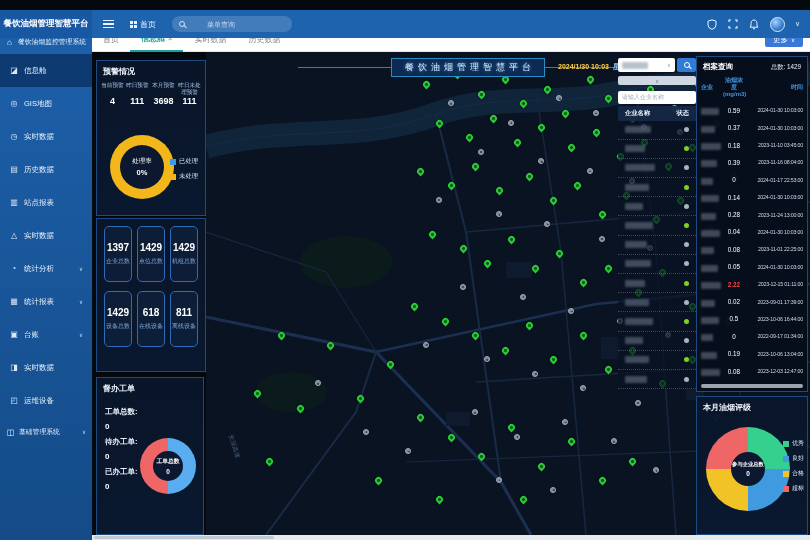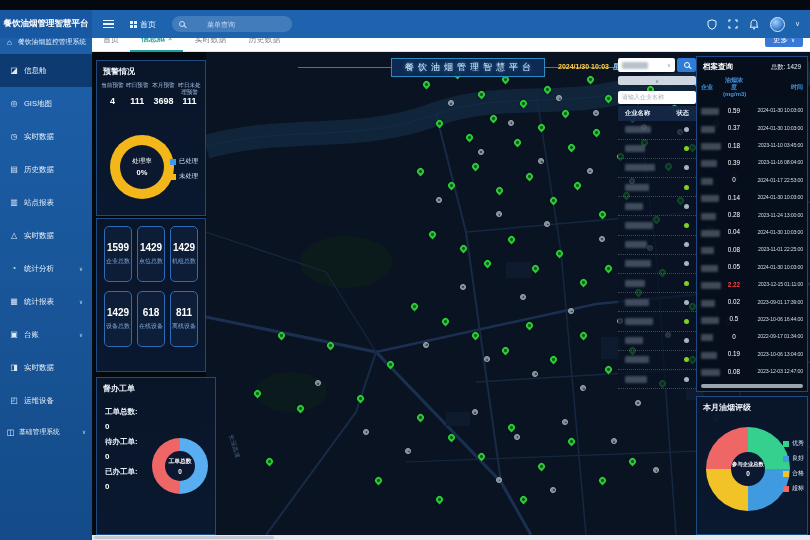--- a/index.html
+++ b/index.html
@@ -76,21 +76,21 @@
   .lg-sq{width:6px;height:6px;flex:none}
 
   
   #p-device{left:96px;top:218px;width:110px;height:154px}
   .d-grid{display:grid;grid-template-columns:repeat(3,1fr);gap:9px 5px;padding:7px 7px 0}
   .d-card{border:1px solid #2e6cb8;border-radius:5px;background:rgba(17,36,66,.55);height:56px;display:flex;flex-direction:column;align-items:center;justify-content:center;gap:4px}
   .d-v{font-size:10px;font-weight:bold;color:#fff}
   .d-lb{font-size:6px;color:#7fa9dc}
 
   
-  #p-work{left:96px;top:377px;width:120px;height:158px}
+  #p-work{left:96px;top:377px;width:108px;height:158px}
   .wk-rows{padding:4px 8px}
   .wk-lb{font-size:7.5px;font-weight:bold;color:#e8f0fb;margin-top:6px}
   .wk-v{font-size:8px;font-weight:bold;color:#fff;margin-top:5px}
   .wk-donut{position:absolute;right:7px;top:60px;width:56px;height:56px;border-radius:50%;background:conic-gradient(#58aef0 0 50%,#ee6666 0)}
   .wk-donut::after{content:'';position:absolute;inset:13px;background:#0b1830;border-radius:50%}
   .wk-center{position:absolute;right:7px;top:60px;width:56px;height:56px;display:flex;flex-direction:column;align-items:center;justify-content:center;gap:2px;z-index:2;color:#fff}
   .wk-center .l1{font-size:5.8px;font-weight:bold}.wk-center .l2{font-size:6.5px;font-weight:bold}
 
   
   #p-rt{left:696px;top:56px;width:112px;height:336px;background:rgba(6,14,27,.96)}
@@ -461,21 +461,21 @@
       <div class="lg-item">
      <span class="lg-sq" style="background:#f3b71b"></span>
      <span>未处理</span>
       </div>
     </div>
 </section>
 
 <section class="panel" id="p-device">
   <div class="d-grid" id="d-grid">
       <div class="d-card">
-     <span class="d-v">1599</span>
+     <span class="d-v">1397</span>
      <span class="d-lb">企业总数</span>
       </div>
       <div class="d-card">
      <span class="d-v">1429</span>
      <span class="d-lb">点位总数</span>
       </div>
       <div class="d-card">
      <span class="d-v">1429</span>
      <span class="d-lb">机组总数</span>
       </div>

